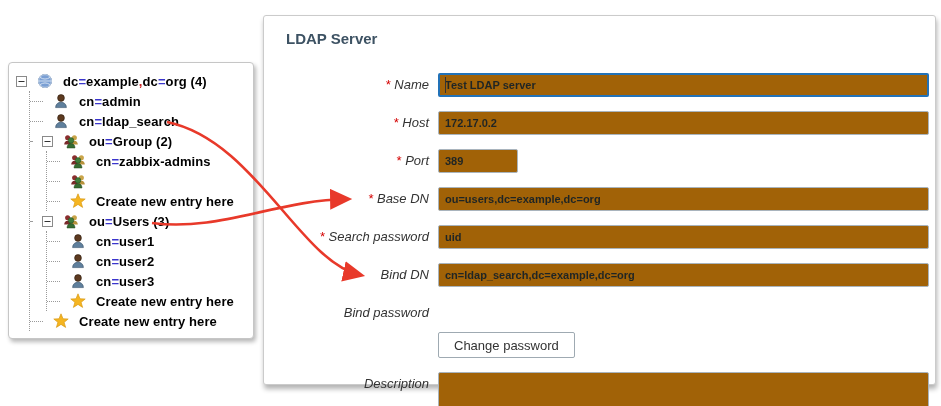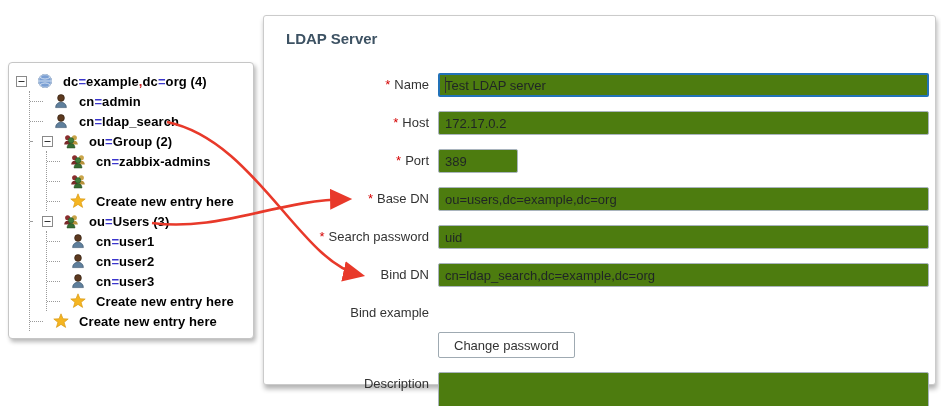--- a/index.html
+++ b/index.html
@@ -31,28 +31,28 @@
   .form-panel {
     position:absolute; left:263px; top:15px; width:673px; height:370px;
     background:#fff; border:1px solid #cbcbcb; border-radius:3px;
     box-shadow:1px 4px 5px rgba(0,0,0,.3); box-sizing:border-box;
     padding:14px 8px 0 22px;
   }
   .form-title { margin:0 0 26px 0; font-size:15px; font-weight:bold; color:var(--title,#3d5263); }
   .frow { display:flex; align-items:flex-start; margin-bottom:14px; }
   .flabel {
     width:143px; margin-right:9px; text-align:right; font-size:13px; color:#333;
-    line-height:24px; flex:0 0 auto; white-space:nowrap;
+    line-height:24px; flex:0 0 auto; white-space:nowrap;font-style:italic;
   }
   .req { color:var(--required,#d40000); margin-right:4px; }
   .fctl { position:relative; }
   .input {
     box-sizing:border-box; height:24px; width:491px; border:1px solid #a9b4bd;
     border-radius:2px; padding:0 6px; font-family:"Liberation Sans",sans-serif;
-    font-size:13px; color:#1f2525; background:#4d7c0f; outline:none;
+    font-size:11px; color:#1f2525; background:#a16207; outline:none;font-weight:bold;
   }
   .input.focused { border:2px solid var(--focus,#2272b8); padding:0 5px; }
   .input.short { width:80px; }
   .text-caret { position:absolute; left:7px; top:4px; width:1px; height:16px; background:#333; }
   .btn {
     box-sizing:border-box; height:26px; padding:0 15px; background:#fff;
     border:1px solid #9faab2; border-radius:2px; font-family:"Liberation Sans",sans-serif;
     font-size:13px; color:#333;margin-top:31px;
   }
   .ta-wrap { position:relative; width:491px; }
@@ -273,21 +273,21 @@
       <div class="flabel"><span class="req">*</span><span>Search password</span></div>
       <div class="fctl"><input class="input" value="uid" style=""></div>
     </div>
 
     <div class="frow">
       <div class="flabel"><span>Bind DN</span></div>
       <div class="fctl"><input class="input" value="cn=ldap_search,dc=example,dc=org" style=""></div>
     </div>
 
     <div class="frow">
-      <div class="flabel"><span>Bind example</span></div>
+      <div class="flabel"><span>Bind password</span></div>
       <div class="fctl"><button class="btn">Change password</button></div>
     </div>
 
     <div class="frow">
       <div class="flabel"><span>Description</span></div>
       <div class="fctl ta-wrap">
         <textarea class="input" style=""></textarea>
         <span class="resize-handle"></span>
       </div>
     </div>

